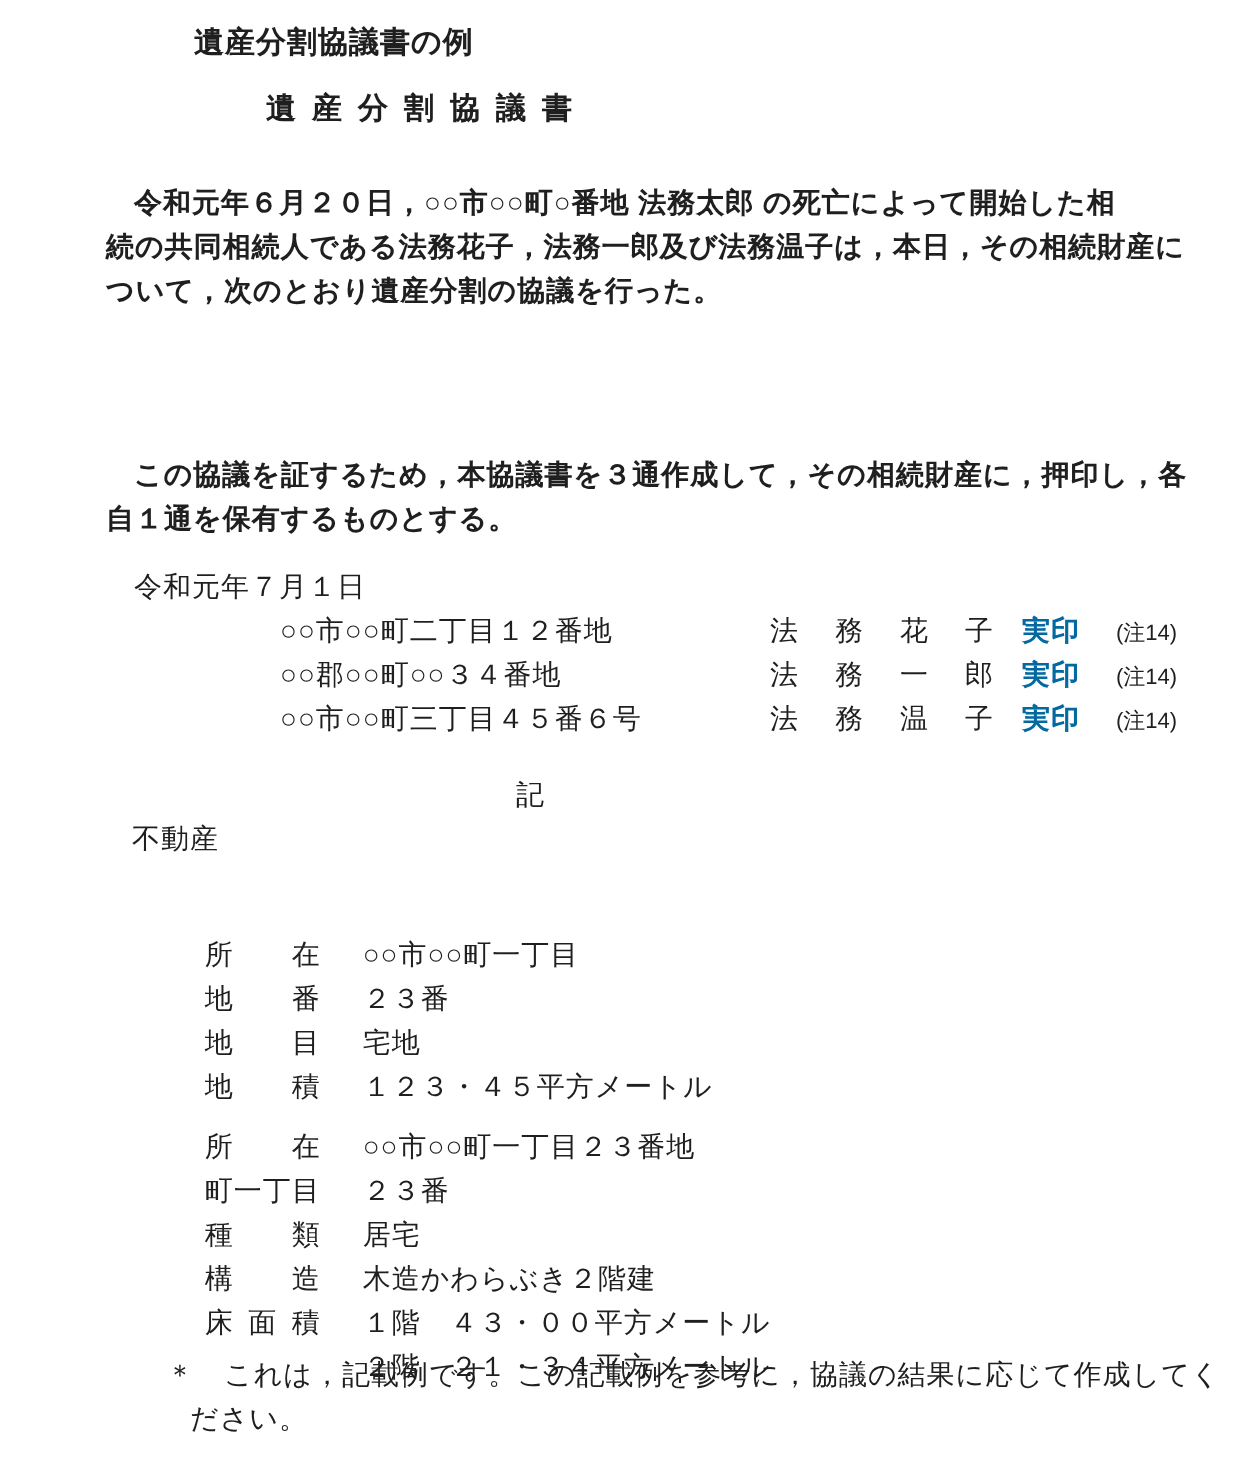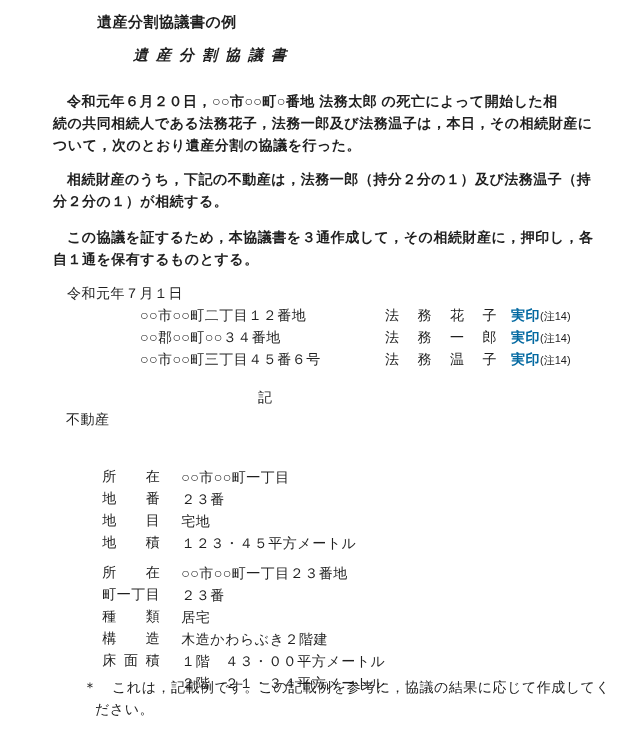--- a/index.html
+++ b/index.html
@@ -16,47 +16,47 @@
     color: #1f1f1f;
     font-size: 14px;
     line-height: 22px;
     letter-spacing: 0.5px;
     overflow: hidden;
     padding-left: 47px;
   }
   .abs { position: absolute; }
 
   .page-label   { top: 11px;  left: 97px;  font-size: 15px; font-weight: bold; }
-  .main-title   { top: 44px;  left: 133px; font-size: 15px; font-weight: bold; letter-spacing: 8px; font-style: italic; }
+  .main-title   { top: 44px;  left: 133px; font-size: 15px; font-weight: bold; letter-spacing: 8px; }
 
   .para-block   { left: 53px; width: 560px; font-weight: bold; }
   .intro        { top: 90px; }
   .clause1      { top: 168px; }
   .clause2      { top: 226px; }
   .para-line    { height: 22px; white-space: pre; }
   .first-line   { padding-left: 14px; }
 
   .date-line    { top: 282px; left: 67px; }
 
   .signers      { top: 304px; left: 140px; }
   .signer-row   { display: flex; align-items: baseline; height: 22px; white-space: pre; }
   .signer-address { flex: none; width: 245px; }
   .signer-name  { flex: none; width: 112px; text-align: justify; text-align-last: justify; }
   .signer-seal  { font-weight: bold; color: #0369a1; margin-left: 14px; }
-  .signer-note  { font-size: 11px; letter-spacing: 0; margin-left: 0; }
+  .signer-note  { font-size: 11px; letter-spacing: 0; margin-left: 18px; }
 
   .record-marker { top: 386px; left: 258px; }
 
   .re-heading   { top: 408px; left: 66px; }
 
   .prop-block   { left: 76px; }
   .land-block   { top: 444px; }
   .building-block { top: 540px; }
   .prop-row     { height: 22px; white-space: pre; }
-  .prop-label   { display: inline-block; width: 58px; text-align: justify; text-align-last: justify; vertical-align: top; font-family: Liberation Serif, serif; }
+  .prop-label   { display: inline-block; width: 58px; text-align: justify; text-align-last: justify; vertical-align: top; }
   .prop-value   { margin-left: 21px; }
 
   .footnote     { top: 676px; left: 83px; width: 530px; }
   .footnote-line { height: 22px; white-space: pre; }
   .footnote-cont { margin-left: 12px; }
 </style>
 </head>
 <body>
 
 <div class="page">
@@ -64,24 +64,20 @@
   <div class="abs page-label">遺産分割協議書の例</div>
 
   <div class="abs main-title">遺産分割協議書</div>
 
   <div class="abs para-block intro">
     <div class="para-line first-line">令和元年６月２０日，○○市○○町○番地 法務太郎 の死亡によって開始した相</div>
     <div class="para-line">続の共同相続人である法務花子，法務一郎及び法務温子は，本日，その相続財産に</div>
     <div class="para-line">ついて，次のとおり遺産分割の協議を行った。</div>
   </div>
 
-  <div class="abs para-block clause1">
-    <div class="para-line first-line">相続財産のうち，下記の不動産は，法務一郎（持分２分の１）及び法務温子（持</div>
-    <div class="para-line">分２分の１）が相続する。</div>
-  </div>
 
   <div class="abs para-block clause2">
     <div class="para-line first-line">この協議を証するため，本協議書を３通作成して，その相続財産に，押印し，各</div>
     <div class="para-line">自１通を保有するものとする。</div>
   </div>
 
   <div class="abs date-line">令和元年７月１日</div>
 
   <div class="abs signers">
     <div class="signer-row">

